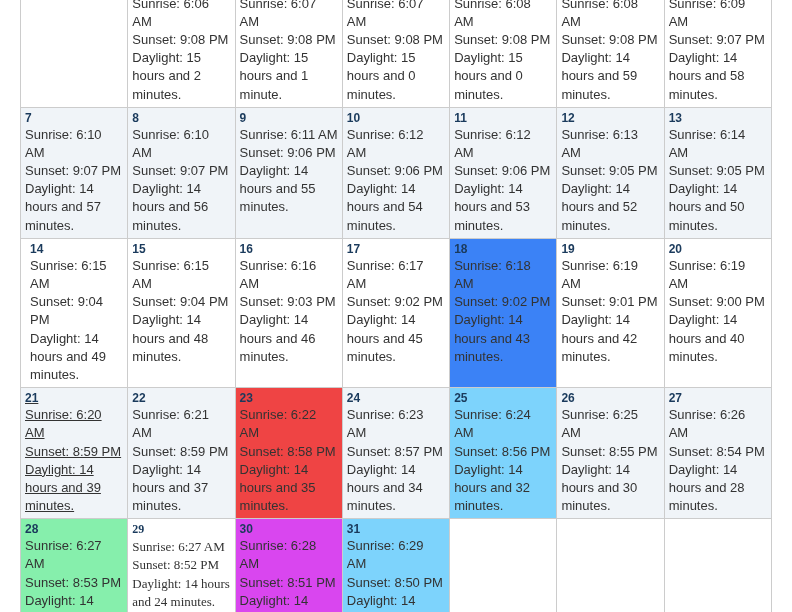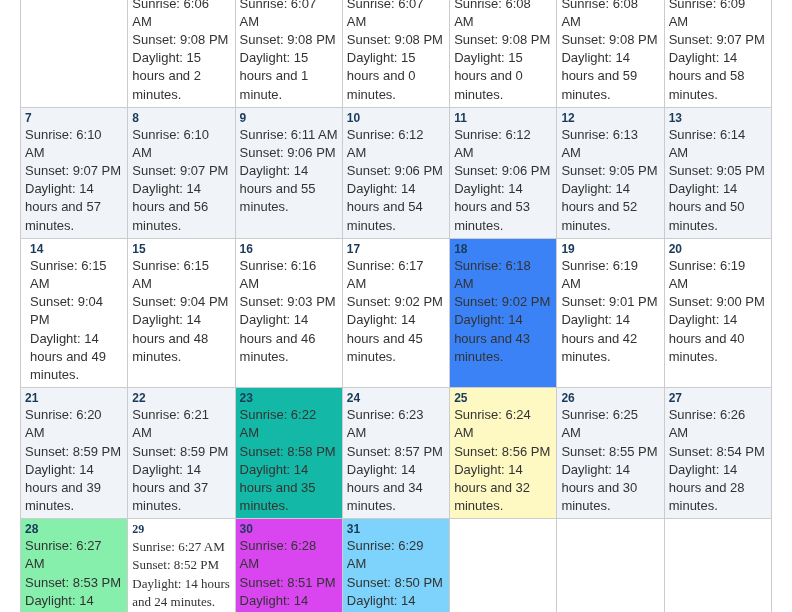--- a/index.html
+++ b/index.html
@@ -203,37 +203,37 @@
           <td style="background: rgb(255, 255, 255);">
             <span class="day-number">19</span>
             <div class="day-info">Sunrise: 6:19 AM<br>Sunset: 9:01 PM<br>Daylight: 14 hours and 42 minutes.</div>
           </td>
           <td style="background: rgb(255, 255, 255);">
             <span class="day-number">20</span>
             <div class="day-info">Sunrise: 6:19 AM<br>Sunset: 9:00 PM<br>Daylight: 14 hours and 40 minutes.</div>
           </td>
         </tr>
         <tr>
-          <td style="background: rgb(240, 244, 248);">
+          <td style="background: rgb(240, 244, 248); text-decoration: underline;">
             <span class="day-number">21</span>
             <div class="day-info">Sunrise: 6:20 AM<br>Sunset: 8:59 PM<br>Daylight: 14 hours and 39 minutes.</div>
           </td>
           <td style="background: rgb(240, 244, 248);">
             <span class="day-number">22</span>
             <div class="day-info">Sunrise: 6:21 AM<br>Sunset: 8:59 PM<br>Daylight: 14 hours and 37 minutes.</div>
           </td>
-          <td style="background: #14b8a6;">
+          <td style="background: #ef4444;">
             <span class="day-number">23</span>
             <div class="day-info">Sunrise: 6:22 AM<br>Sunset: 8:58 PM<br>Daylight: 14 hours and 35 minutes.</div>
           </td>
           <td style="background: rgb(240, 244, 248);">
             <span class="day-number">24</span>
             <div class="day-info">Sunrise: 6:23 AM<br>Sunset: 8:57 PM<br>Daylight: 14 hours and 34 minutes.</div>
           </td>
-          <td style="background: #fef9c3;">
+          <td style="background: #7dd3fc;">
             <span class="day-number">25</span>
             <div class="day-info">Sunrise: 6:24 AM<br>Sunset: 8:56 PM<br>Daylight: 14 hours and 32 minutes.</div>
           </td>
           <td style="background: rgb(240, 244, 248);">
             <span class="day-number">26</span>
             <div class="day-info">Sunrise: 6:25 AM<br>Sunset: 8:55 PM<br>Daylight: 14 hours and 30 minutes.</div>
           </td>
           <td style="background: rgb(240, 244, 248);">
             <span class="day-number">27</span>
             <div class="day-info">Sunrise: 6:26 AM<br>Sunset: 8:54 PM<br>Daylight: 14 hours and 28 minutes.</div>

